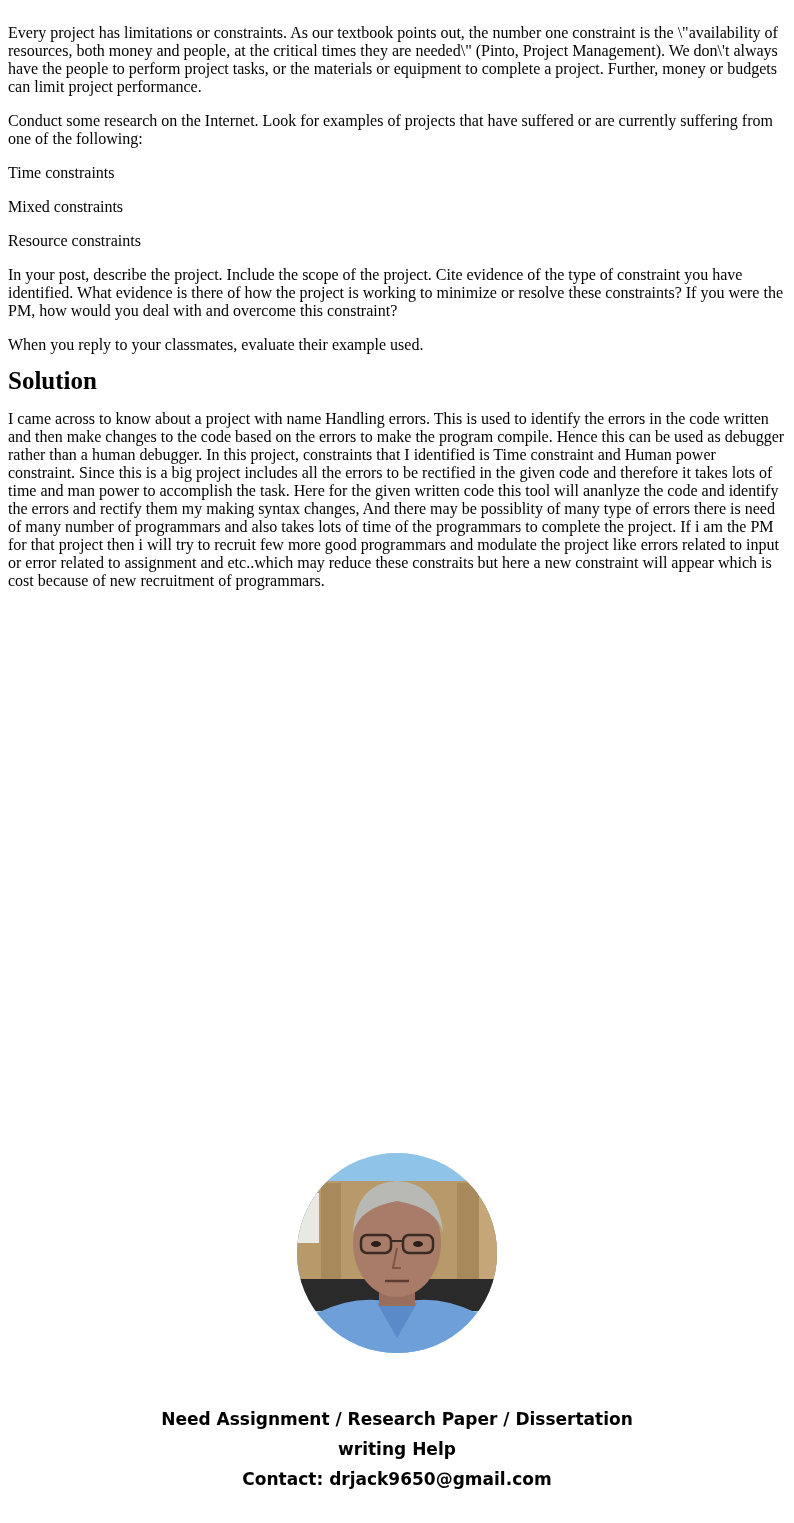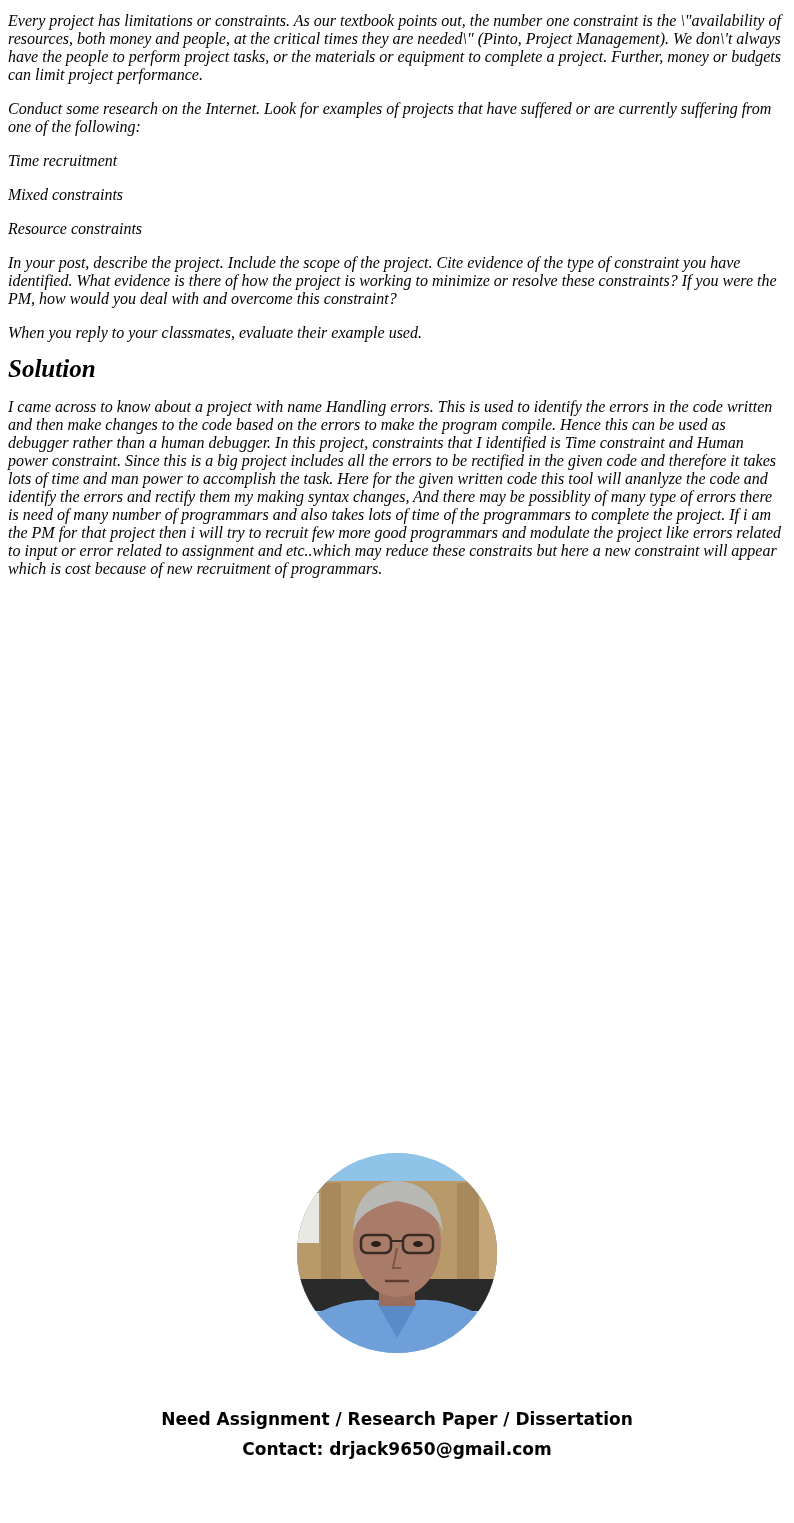--- a/index.html
+++ b/index.html
@@ -13,23 +13,22 @@
       position: relative;
       overflow: hidden;
       color: #000000;
       font-family: "Liberation Serif", "DejaVu Serif", serif;
       font-size: 16px;
       line-height: 18px;
     }
     .content {
       position: absolute;
       left: 8px;
-      top: 12px;
+      top: 24px;
       width: 778px;
-      font-style: italic;
     }
     .content p {
       margin: 0 0 16px 0;
     }
     .content h3 {
       font-size: 25px;
       font-weight: bold;
       margin: 2px 0 18px 0;
       line-height: 22px;
     }
@@ -56,21 +55,21 @@
       line-height: 30px;
       color: #000000;
     }
   </style>
 </head>
 <body>
 
 <div class="content">
   <p>Every project has limitations or constraints. As our textbook points out, the number one constraint is the \"availability of resources, both money and people, at the critical times they are needed\" (Pinto, Project Management). We don\'t always have the people to perform project tasks, or the materials or equipment to complete a project. Further, money or budgets can limit project performance.</p>
   <p>Conduct some research on the Internet. Look for examples of projects that have suffered or are currently suffering from one of the following:</p>
-  <p>Time recruitment</p>
+  <p>Time constraints</p>
   <p>Mixed constraints</p>
   <p>Resource constraints</p>
   <p>In your post, describe the project. Include the scope of the project. Cite evidence of the type of constraint you have identified. What evidence is there of how the project is working to minimize or resolve these constraints? If you were the PM, how would you deal with and overcome this constraint?</p>
   <p>When you reply to your classmates, evaluate their example used.</p>
   <h3>Solution</h3>
   <p>I came across to know about a project with name Handling errors. This is used to identify the errors in the code written and then make changes to the code based on the errors to make the program compile. Hence this can be used as debugger rather than a human debugger. In this project, constraints that I identified is Time constraint and Human power constraint. Since this is a big project includes all the errors to be rectified in the given code and therefore it takes lots of time and man power to accomplish the task. Here for the given written code this tool will ananlyze the code and identify the errors and rectify them my making syntax changes, And there may be possiblity of many type of errors there is need of many number of programmars and also takes lots of time of the programmars to complete the project. If i am the PM for that project then i will try to recruit few more good programmars and modulate the project like errors related to input or error related to assignment and etc..which may reduce these constraits but here a new constraint will appear which is cost because of new recruitment of programmars.</p>
 </div>
 
 <div class="avatar-wrap">
   <svg width="200" height="200" viewBox="0 0 200 200">
@@ -100,14 +99,15 @@
     <ellipse cx="79" cy="91" rx="5" ry="3" fill="#2b1d18"></ellipse>
     <ellipse cx="121" cy="91" rx="5" ry="3" fill="#2b1d18"></ellipse>
 
     <path d="M100 95 L96 115 L104 115" fill="none" stroke="#7e5646" stroke-width="2"></path>
     <line x1="88" y1="128" x2="112" y2="128" stroke="#5e3c32" stroke-width="2.5"></line>
   </svg>
 </div>
 
 <div class="promo">
   <div>Need Assignment / Research Paper / Dissertation</div>
+  <div>writing Help</div>
   <div>Contact: drjack9650@gmail.com</div>
 </div>
 
 </body></html>

